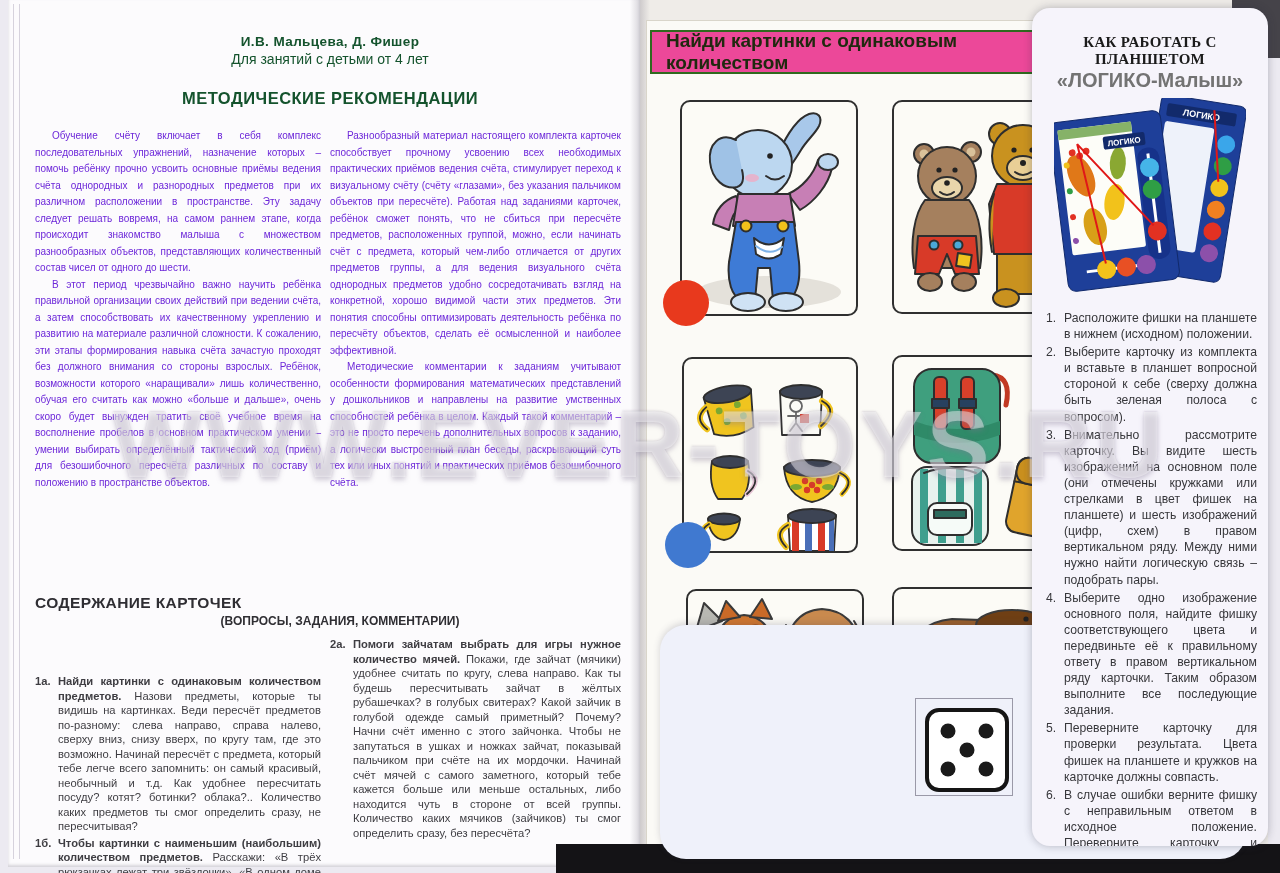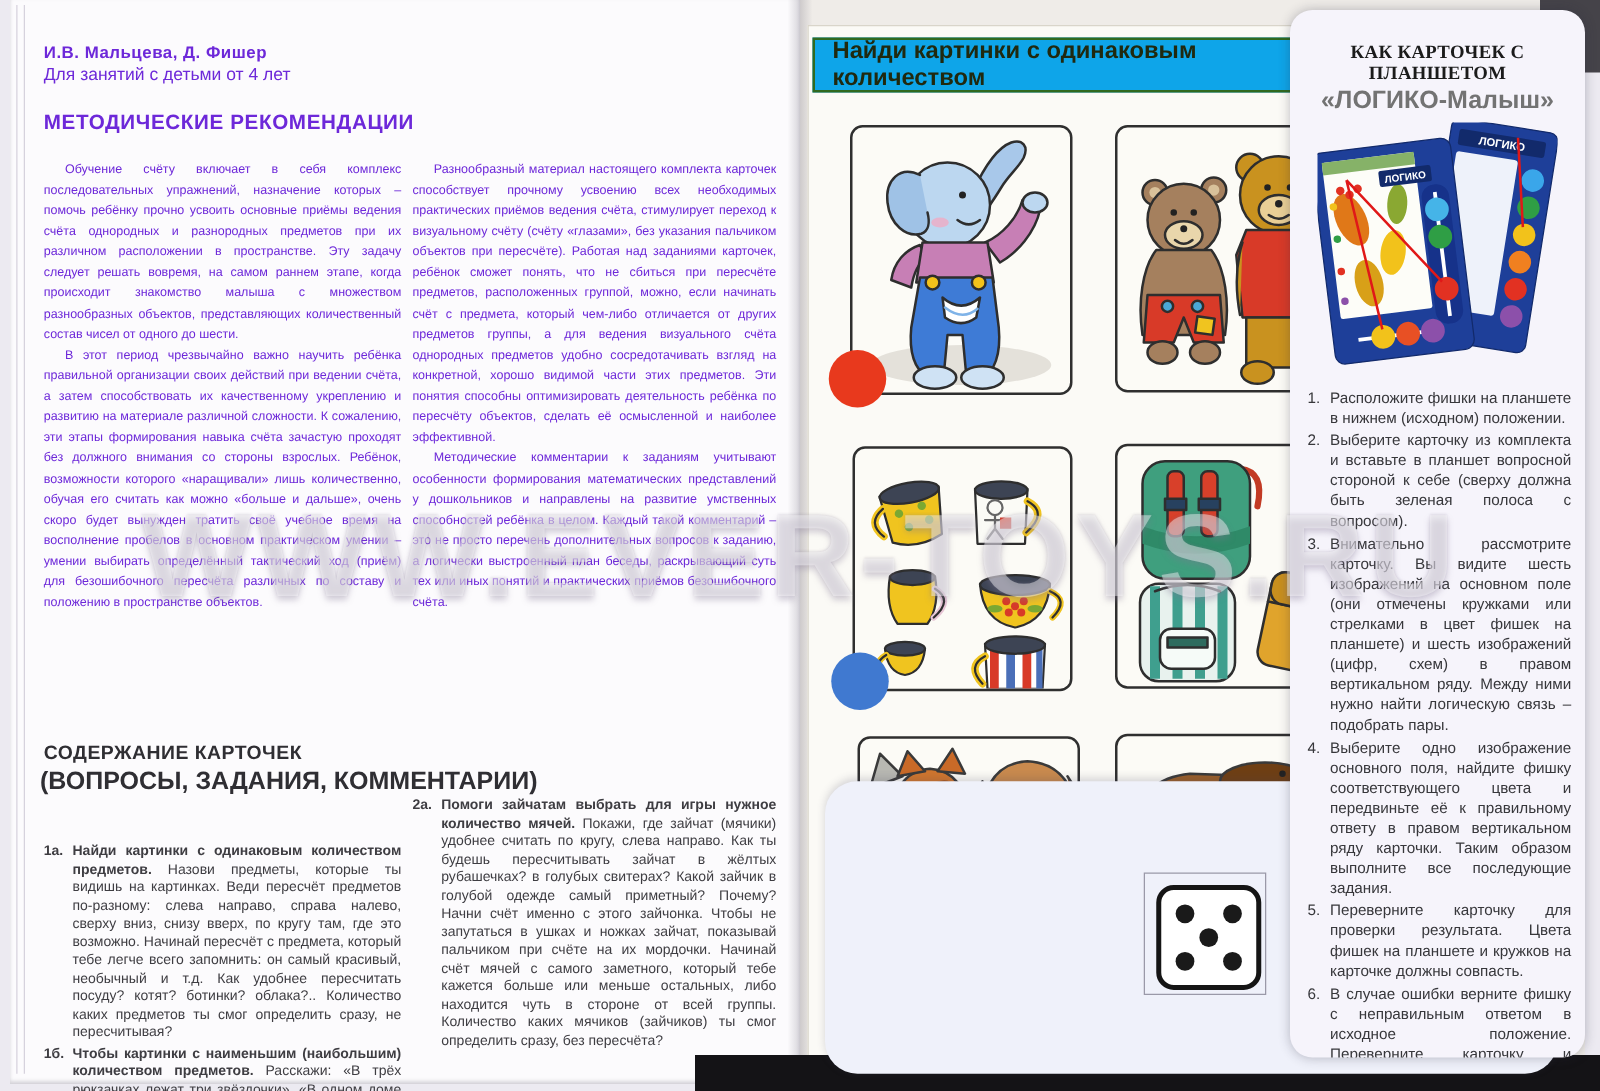--- a/index.html
+++ b/index.html
@@ -7,49 +7,49 @@
          font-family:"Liberation Sans","DejaVu Sans",sans-serif;}
 
   
   .corner-dark{position:absolute;left:1232px;top:0;width:48px;height:58px;background:#454349;z-index:3;}
   .bottom-band{position:absolute;left:556px;top:844px;width:724px;height:29px;background:#141316;z-index:2;}
 
   
   .left-page{position:absolute;left:8px;top:0;width:632px;height:867px;background:#fcfbfd;z-index:1;
              box-shadow:inset 0 -2px 3px rgba(100,95,110,.25);}
   .edge-line{position:absolute;top:4px;bottom:8px;width:1px;background:#d6d2dd;}
-  .page-header{position:absolute;left:27px;top:34px;width:590px;text-align:left;color:#6d28d9;}
+  .page-header{position:absolute;left:27px;top:34px;width:590px;text-align:center;color:#14532d;}
   .authors{font-size:13.5px;font-weight:600;letter-spacing:.4px;}
   .book-title{font-size:21px;font-weight:bold;margin-top:3px;}
   .book-subtitle{font-size:14px;margin-top:2px;}
   .method-heading{font-size:16.5px;font-weight:600;letter-spacing:.5px;margin-top:22px;}
   .body-col{position:absolute;text-align:justify;font-size:10px;line-height:16.5px;color:#6d28d9;}
   .body-col p{margin:0;text-indent:17px;}
   .col1{left:27px;top:128px;width:286px;}
   .col2{left:322px;top:128px;width:291px;}
   .contents-head{position:absolute;left:27px;top:594px;width:586px;text-align:left;
                  font-size:15.5px;font-weight:600;letter-spacing:.4px;color:#2f2e33;}
-  .contents-sub{position:absolute;left:24px;top:614px;width:586px;
-                font-size:20px;font-weight:600;color:#2f2e33;}
+  .contents-sub{position:absolute;left:39px;top:614px;width:586px;text-align:center;
+                font-size:12px;font-weight:600;color:#2f2e33;}
   .items-col{position:absolute;font-size:11.2px;line-height:14.5px;color:#3e3d42;text-align:justify;}
   .icol1{left:27px;top:674px;width:286px;}
   .icol2{left:322px;top:637px;width:291px;}
   .item{position:relative;padding-left:23px;margin:0 0 2px 0;}
   .item .num{position:absolute;left:0;top:0;font-weight:bold;}
   .item .lead{font-weight:bold;}
 
   
   .spine{position:absolute;left:630px;top:0;width:20px;height:846px;z-index:1;
          background:linear-gradient(to right,rgba(120,115,130,0),rgba(120,115,130,.28),rgba(120,115,130,0));}
 
   
   .right-page{position:absolute;left:640px;top:0;width:628px;height:846px;background:#efece8;}
   .question-card{position:absolute;left:646px;top:20px;width:600px;height:826px;background:#fbfaf6;
                  border:1px solid #d9d5ca;z-index:1;}
-  .banner{position:absolute;left:650px;top:30px;width:394px;height:40px;background:#0ea5e9;
+  .banner{position:absolute;left:650px;top:30px;width:394px;height:40px;background:#ec4899;
           border:2px solid #30691f;z-index:1;display:flex;align-items:center;padding-left:14px;
           font-size:19px;font-weight:bold;color:#20290f;}
   .panel{position:absolute;background:#fcfbf6;border:2px solid #2f2f2f;border-radius:10px;overflow:hidden;z-index:1;}
   .dot-marker{position:absolute;width:46px;height:46px;border-radius:50%;z-index:2;}
   .dot-red{left:663px;top:280px;background:#e8391d;}
   .dot-blue{left:665px;top:522px;background:#4079d0;}
 
   
   .answer-card{position:absolute;left:660px;top:625px;width:586px;height:234px;background:#eff1fa;
                border-radius:26px;box-shadow:0 -2px 7px rgba(60,60,85,.2);z-index:3;}
@@ -312,21 +312,21 @@
           <circle cx="57" cy="19" r="7.5" fill="#1a1a1a"></circle>
           <circle cx="38" cy="38" r="7.5" fill="#1a1a1a"></circle>
           <circle cx="19" cy="57" r="7.5" fill="#1a1a1a"></circle>
           <circle cx="57" cy="57" r="7.5" fill="#1a1a1a"></circle>
         </svg>
       </div>
     </div>
   </div>
 
   <div class="instruction-panel">
-    <div class="panel-title1">КАК КАРТОЧЕК С ПЛАНШЕТОМ</div>
+    <div class="panel-title1">КАК РАБОТАТЬ С ПЛАНШЕТОМ</div>
     <div class="panel-title2">«ЛОГИКО-Малыш»</div>
 
     <svg class="product" width="192" height="200" viewBox="0 0 192 200">
       <g transform="rotate(9 140 90)">
         <rect x="94" y="2" width="86" height="178" rx="7" fill="#1e3f99" stroke="#122a6b"></rect>
         <rect x="101" y="10" width="70" height="13" rx="2" fill="#122a6b"></rect>
         <text x="136" y="20" fill="#ffffff" font-size="9" font-weight="bold" text-anchor="middle">ЛОГИКО</text>
         <rect x="101" y="28" width="50" height="126" rx="3" fill="#eef2fa"></rect>
         <circle cx="165" cy="42" r="9" fill="#3aa6ea"></circle>
           <circle cx="165" cy="64" r="9" fill="#2f9e45"></circle>

